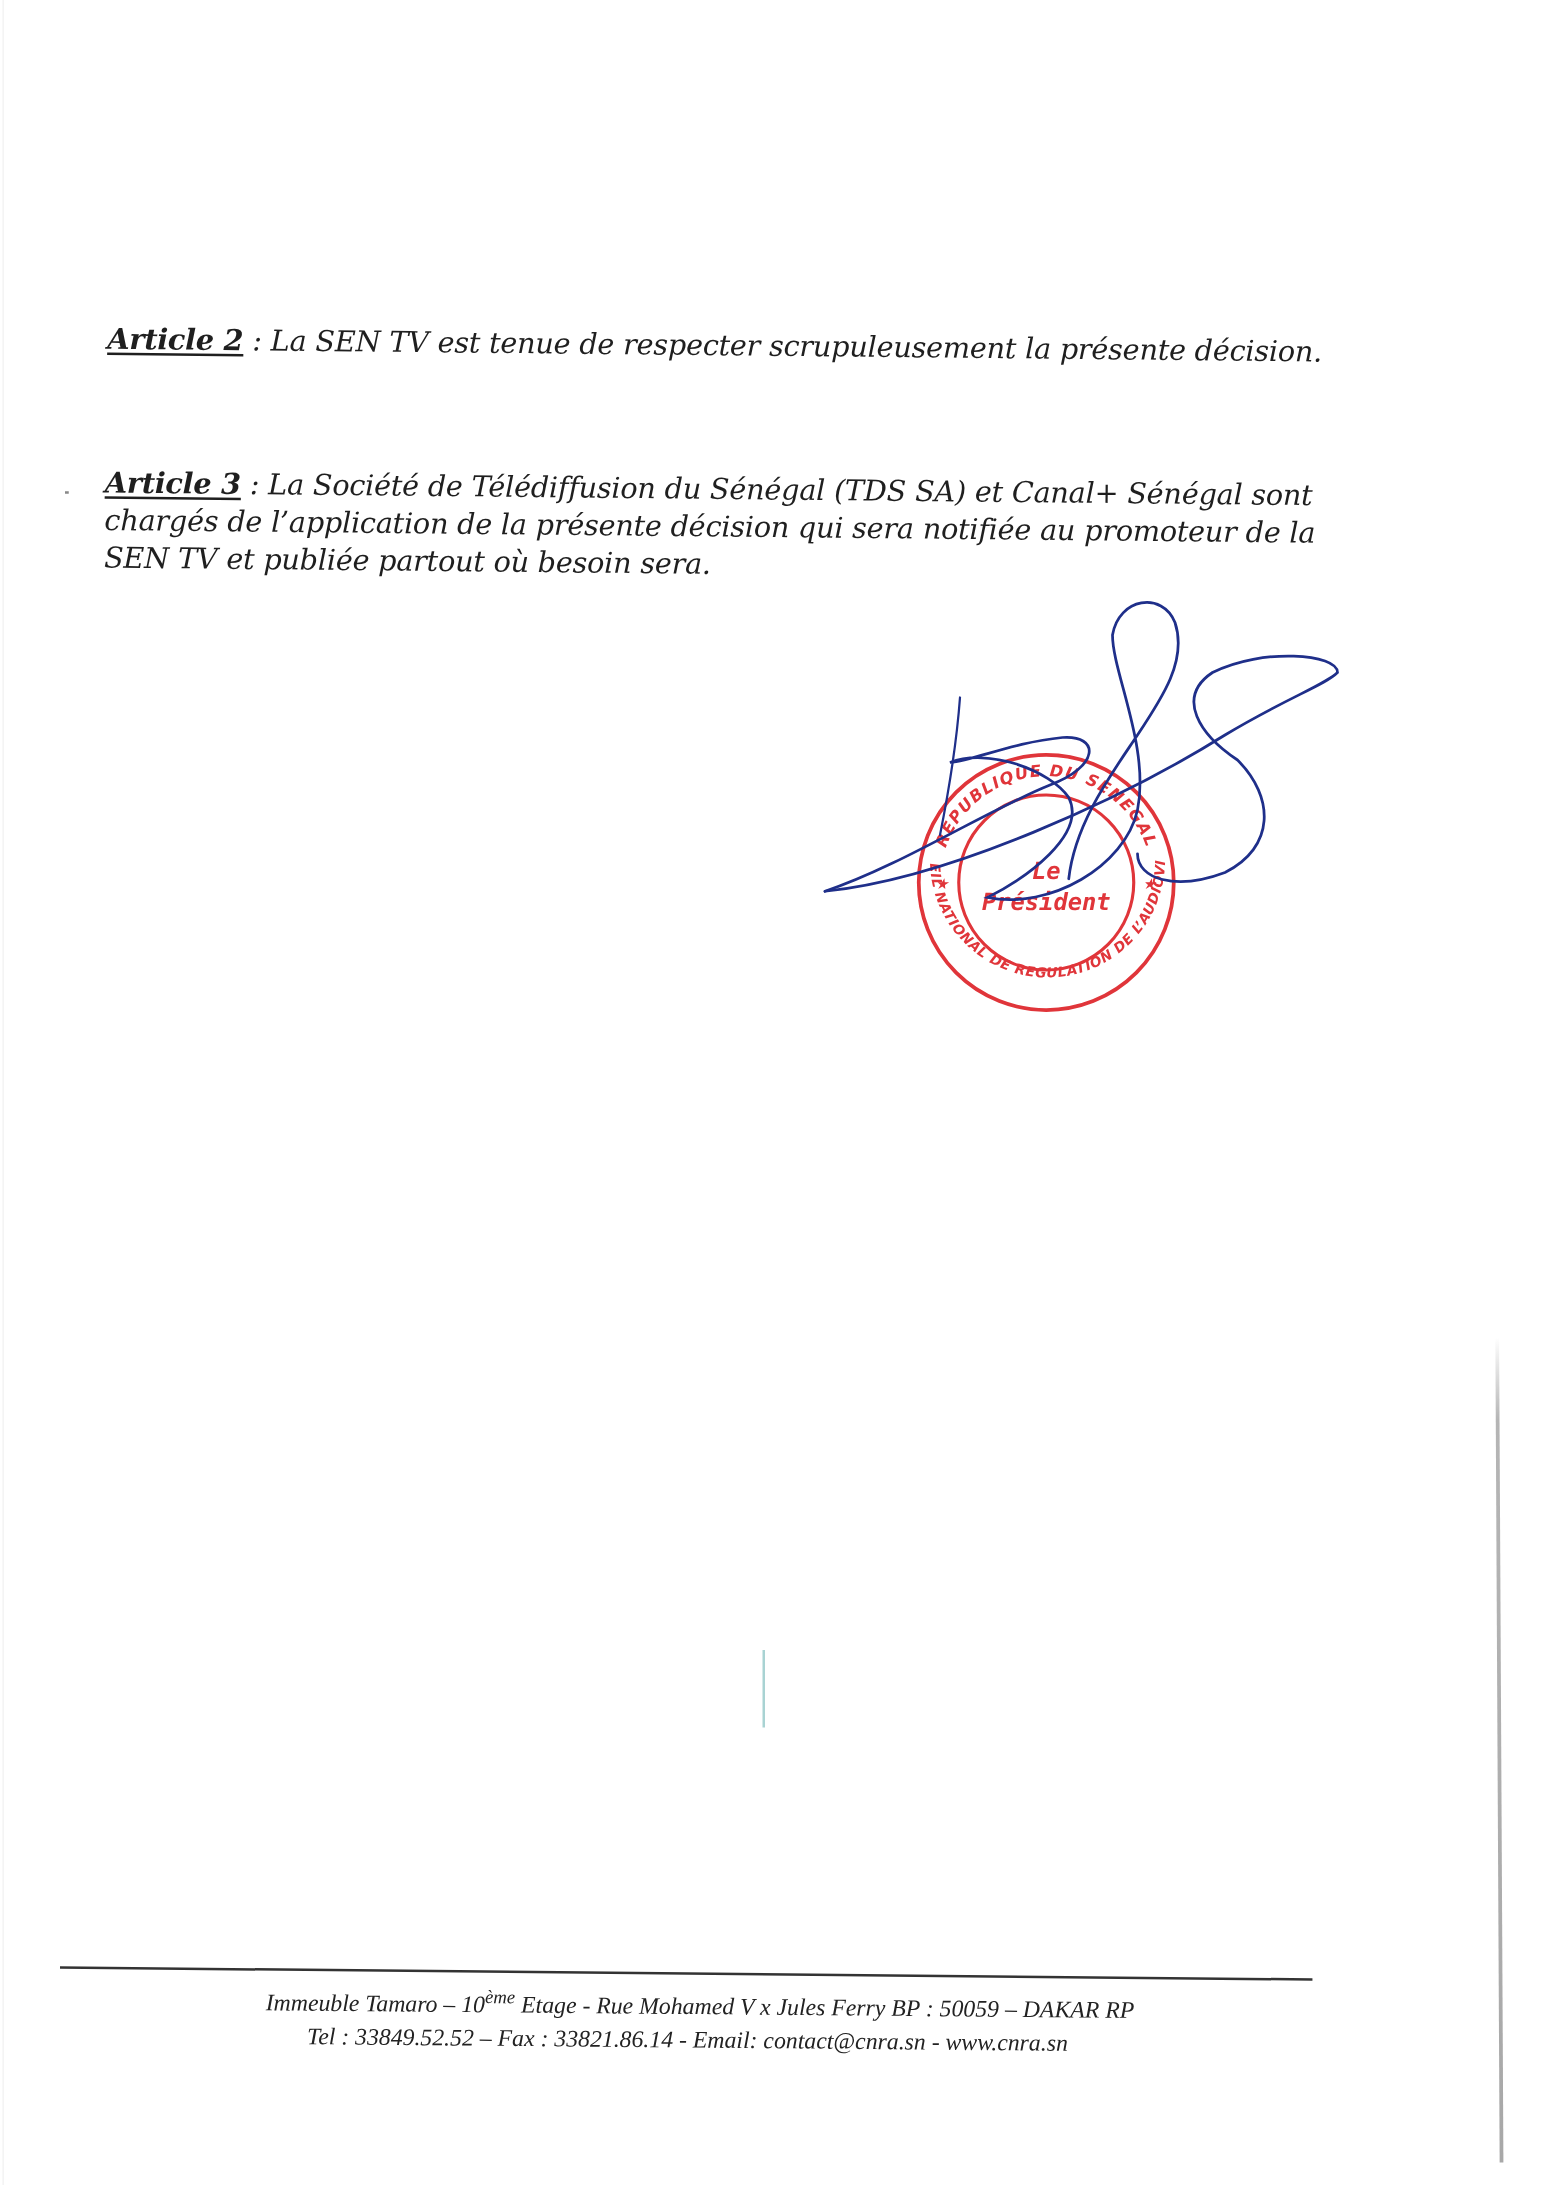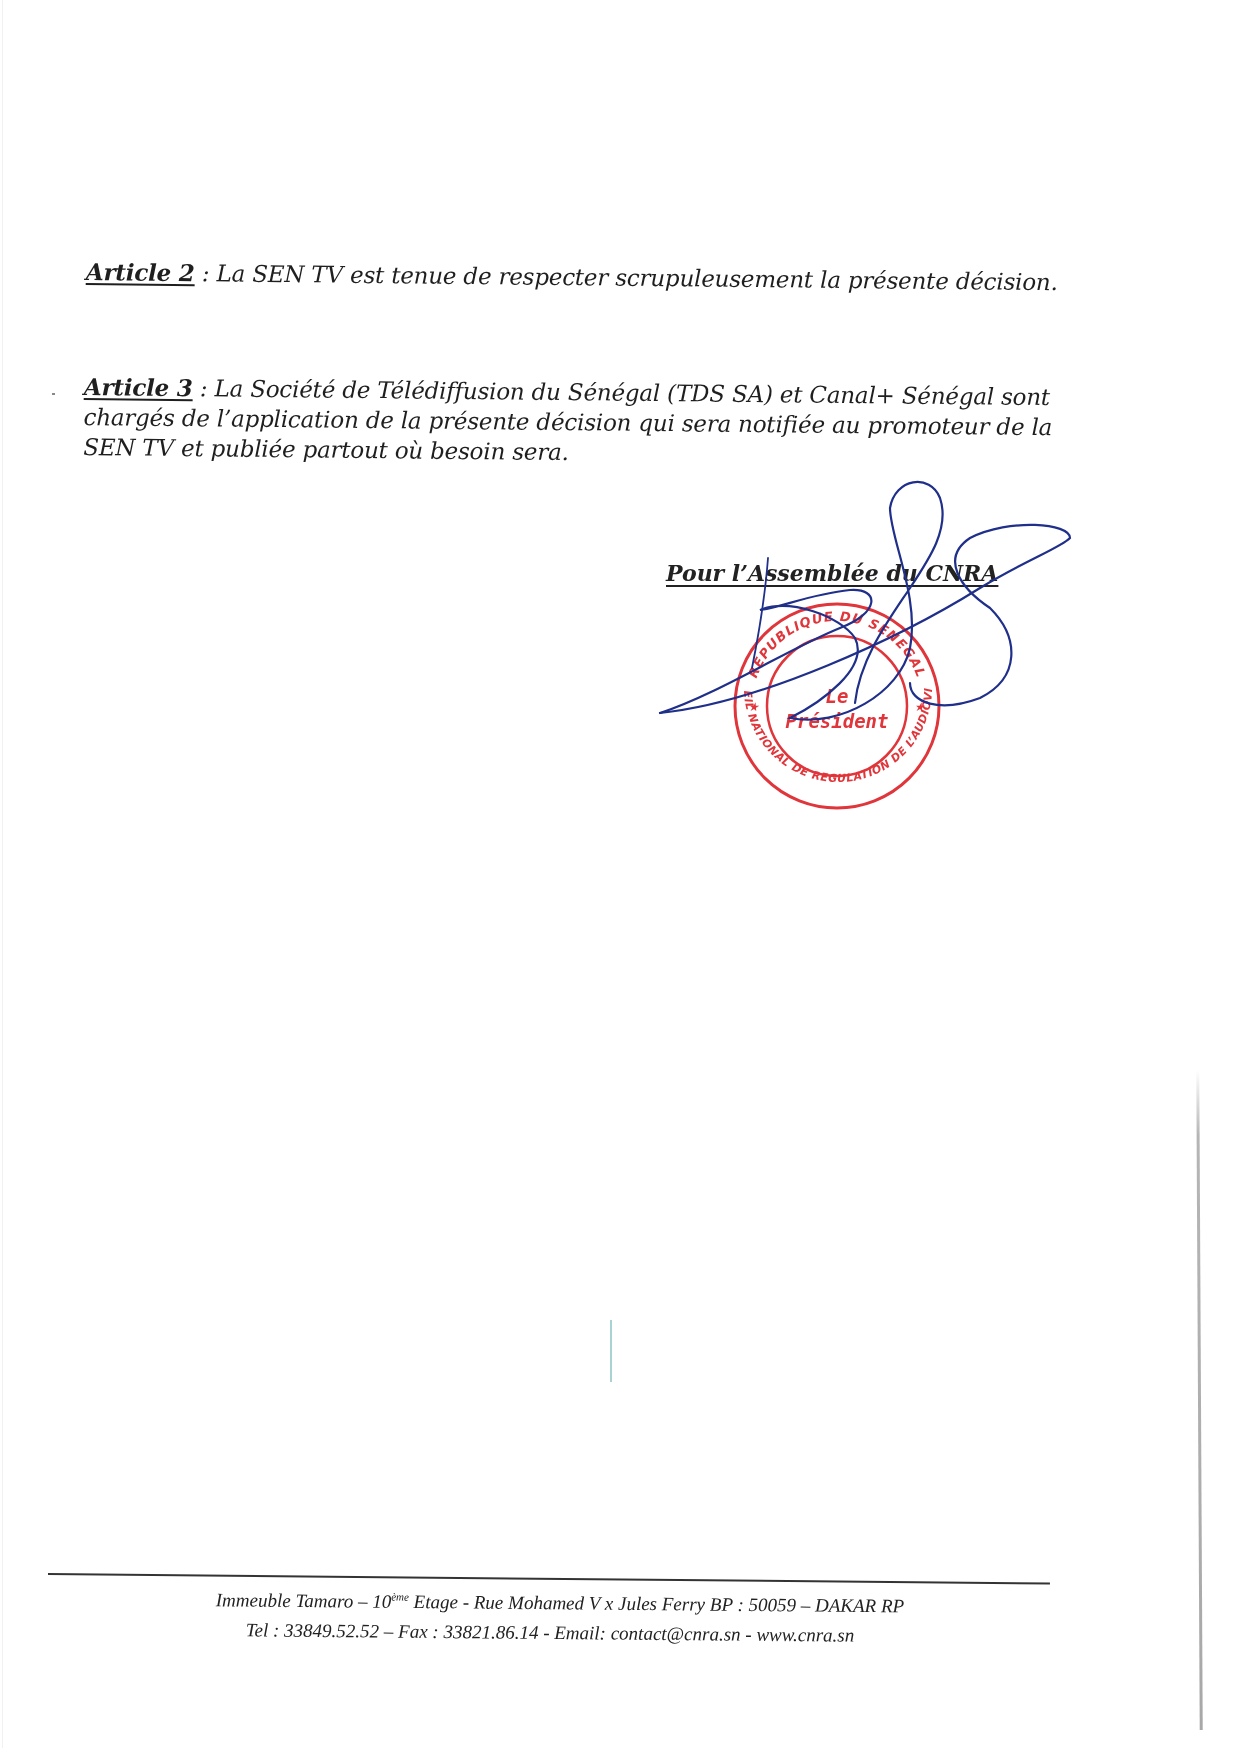--- a/index.html
+++ b/index.html
@@ -57,41 +57,40 @@
       position: absolute; left: 48px; top: 1573px; width: 1002px; height: 2px;
       background: #333; transform: rotate(0.55deg); transform-origin: left center;
     }
     .footer {
       position: absolute; left: 0; width: 1100px; text-align: center;
       font-family: "Liberation Serif", "DejaVu Serif", serif;
       font-size: 19px; color: #222; transform: rotate(0.5deg);
     }
     #footer-line-1 { top: 1592px; left: 10px; }
     #footer-line-2 { top: 1622px; left: 0px; }
-    .footer sup { font-size: 11px; }
+    .footer sup { font-size: 15px; }
   </style>
 </head>
 <body>
 
 <div class="page">
   <div class="scan-edge-left"></div>
   <div class="scan-edge-right"></div>
   <div class="stray-dot"></div>
   <div class="scan-mark"></div>
 
   <p class="article" id="article-2" style="margin:0">
     <span class="label">Article 2</span><span> : </span><span>La SEN TV est tenue de respecter scrupuleusement la présente décision.</span>
   </p>
 
   <p class="article" id="article-3" style="margin:0">
     <span class="label">Article 3</span><span> : </span><span>La Société de Télédiffusion du Sénégal (TDS SA) et Canal+ Sénégal sont chargés de l’application de la présente décision qui sera notifiée au promoteur de la SEN TV et publiée partout où besoin sera.</span>
   </p>
 
   <div class="signature-block">
-    <div class="sig-title">Pour l’Assemblée du CNRA</div>
 
     <svg class="stamp" viewBox="0 0 230 230">
       <defs>
         <path id="arcTop" d="M 30 118 A 85 85 0 0 1 200 118"></path>
         <path id="arcBottom" d="M 22 100 A 94 94 0 0 0 210 100"></path>
       </defs>
       <circle cx="115" cy="118" r="102" fill="none" stroke="#e0353a" stroke-width="3"></circle>
       <circle cx="115" cy="118" r="70" fill="none" stroke="#e0353a" stroke-width="2.5"></circle>
       <text font-family="DejaVu Sans, sans-serif" font-size="13" font-weight="bold" fill="#e0353a" letter-spacing="1">
         <textPath href="#arcTop" startOffset="50%" text-anchor="middle">REPUBLIQUE DU SENEGAL</textPath>

